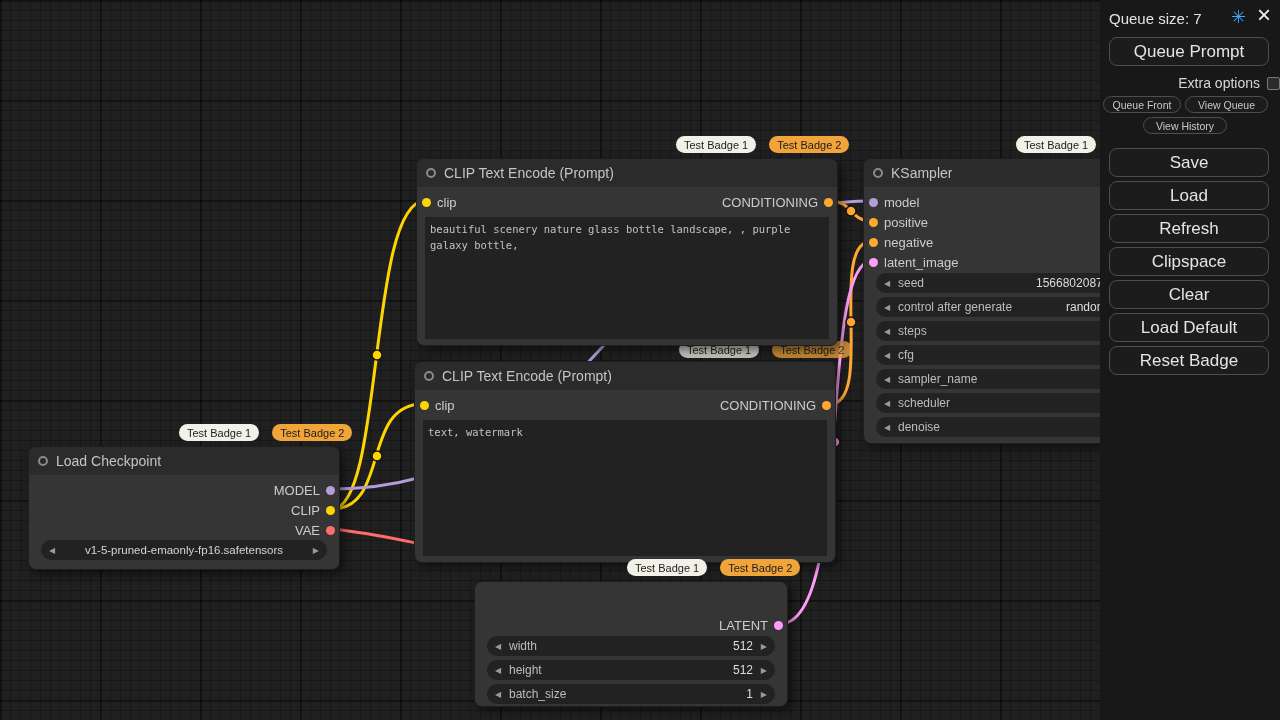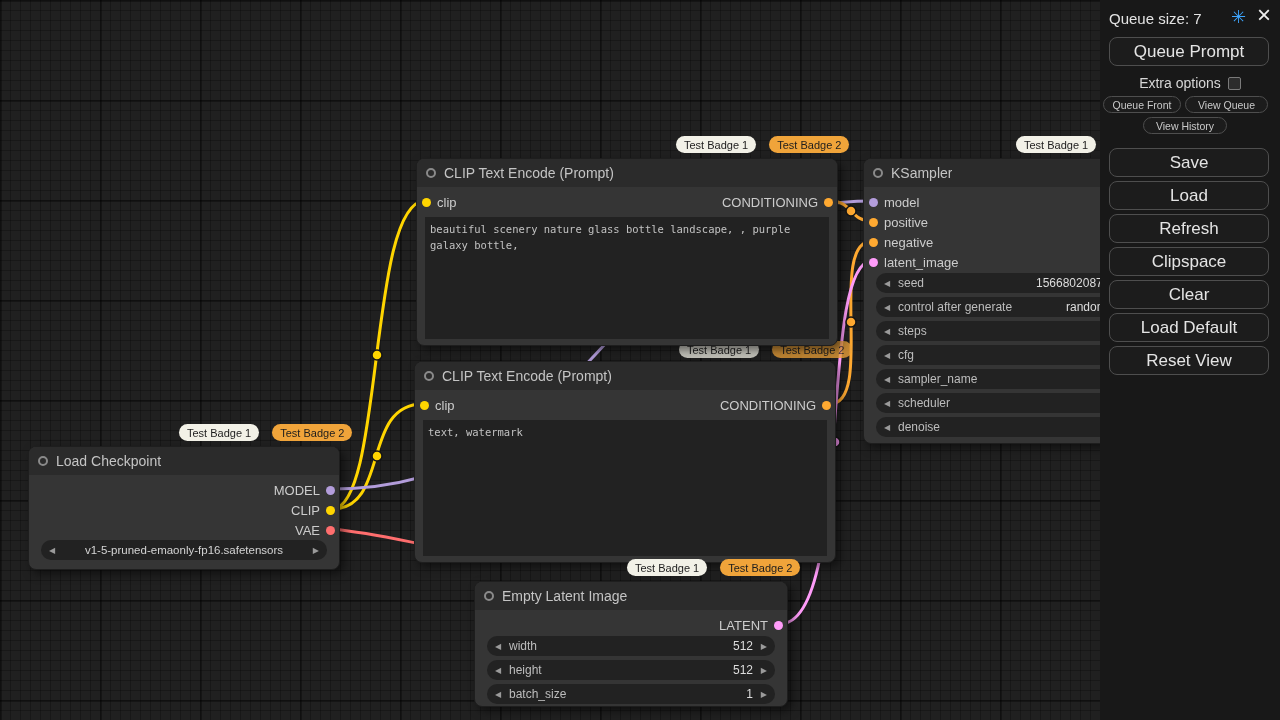--- a/index.html
+++ b/index.html
@@ -66,21 +66,21 @@
 
   .panel{position:absolute;left:1100px;top:0;width:180px;height:720px;background:#181818;
     z-index:50;color:#dddddd;box-sizing:border-box;}
   .queue-size{position:absolute;left:9px;top:10px;font-size:15px;color:#e3e3e3;}
   .gear{position:absolute;right:34px;top:8px;font-size:18px;color:#3ea6ff;line-height:1;}
   .close{position:absolute;right:9px;top:3px;font-size:24px;color:#efefef;line-height:1;}
   .btn-big{position:absolute;left:9px;width:160px;height:29px;border:1px solid #4e4e4e;
     border-radius:8px;background:#1c1c1c;color:#e4e4e4;font-size:17px;display:flex;
     align-items:center;justify-content:center;box-sizing:border-box;cursor:pointer;}
   .extra-row{position:absolute;left:0;top:75px;width:180px;display:flex;align-items:center;
-    justify-content:center;gap:7px;font-size:14px;color:#d6d6d6;}
+    justify-content:flex-end;gap:7px;font-size:14px;color:#d6d6d6;}
   .checkbox{width:11px;height:11px;background:#2c2c2c;border:1px solid #7a7a7a;border-radius:2px;}
   .btn-small{position:absolute;height:17px;border:1px solid #4e4e4e;border-radius:9px;
     background:#1c1c1c;color:#c9c9c9;font-size:10.5px;display:flex;align-items:center;
     justify-content:center;box-sizing:border-box;cursor:pointer;}
 </style>
 </head>
 <body>
 
 <div class="stage">
 
@@ -211,24 +211,20 @@
     </div>
     <div class="widget" style="top:258px;">
       <span class="w-arrow-l">◀</span>
       <span class="w-label">denoise</span>
       <span class="w-value"></span>
       <span class="w-arrow-r">▶</span>
     </div>
   </div>
 
   <div class="node" style="left:474px;top:581px;width:314px;height:126px;">
-    <div class="node-title">
-      <span class="collapse-dot"></span>
-      <span>Empty Latent Image</span>
-    </div>
     <div class="slot-row" style="top:33px;">
       <span class="out-label">LATENT</span>
       <span class="out-dot dot-latent"></span>
     </div>
     <div class="widget" style="top:54px;">
       <span class="w-arrow-l">◀</span>
       <span class="w-label">width</span>
       <span class="w-value">512</span>
       <span class="w-arrow-r">▶</span>
     </div>
@@ -282,16 +278,16 @@
     <div class="btn-small" style="left:3px;top:96px;width:78px;">Queue Front</div>
     <div class="btn-small" style="left:85px;top:96px;width:83px;">View Queue</div>
     <div class="btn-small" style="left:43px;top:117px;width:84px;">View History</div>
 
     <div class="btn-big" style="top:148px;">Save</div>
     <div class="btn-big" style="top:181px;">Load</div>
     <div class="btn-big" style="top:214px;">Refresh</div>
     <div class="btn-big" style="top:247px;">Clipspace</div>
     <div class="btn-big" style="top:280px;">Clear</div>
     <div class="btn-big" style="top:313px;">Load Default</div>
-    <div class="btn-big" style="top:346px;">Reset View</div>
+    <div class="btn-big" style="top:346px;">Reset Badge</div>
   </div>
 
 </div>
 
 </body></html>

